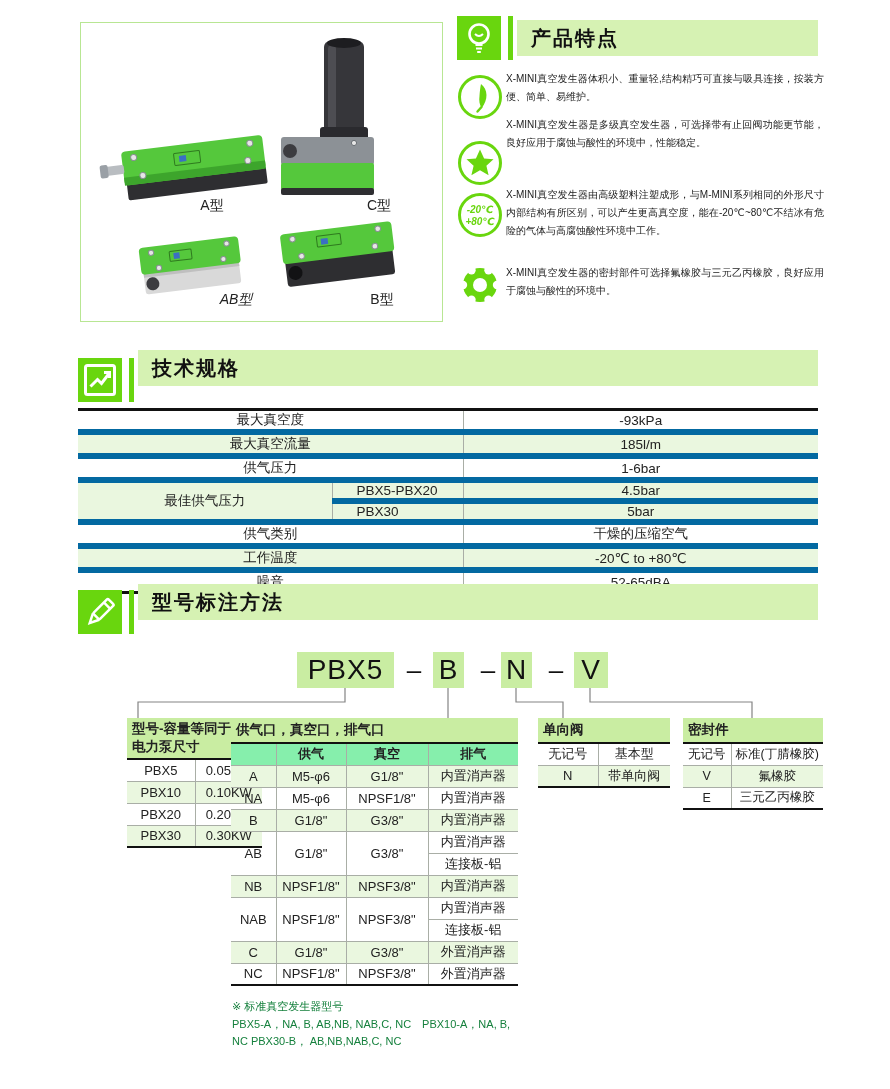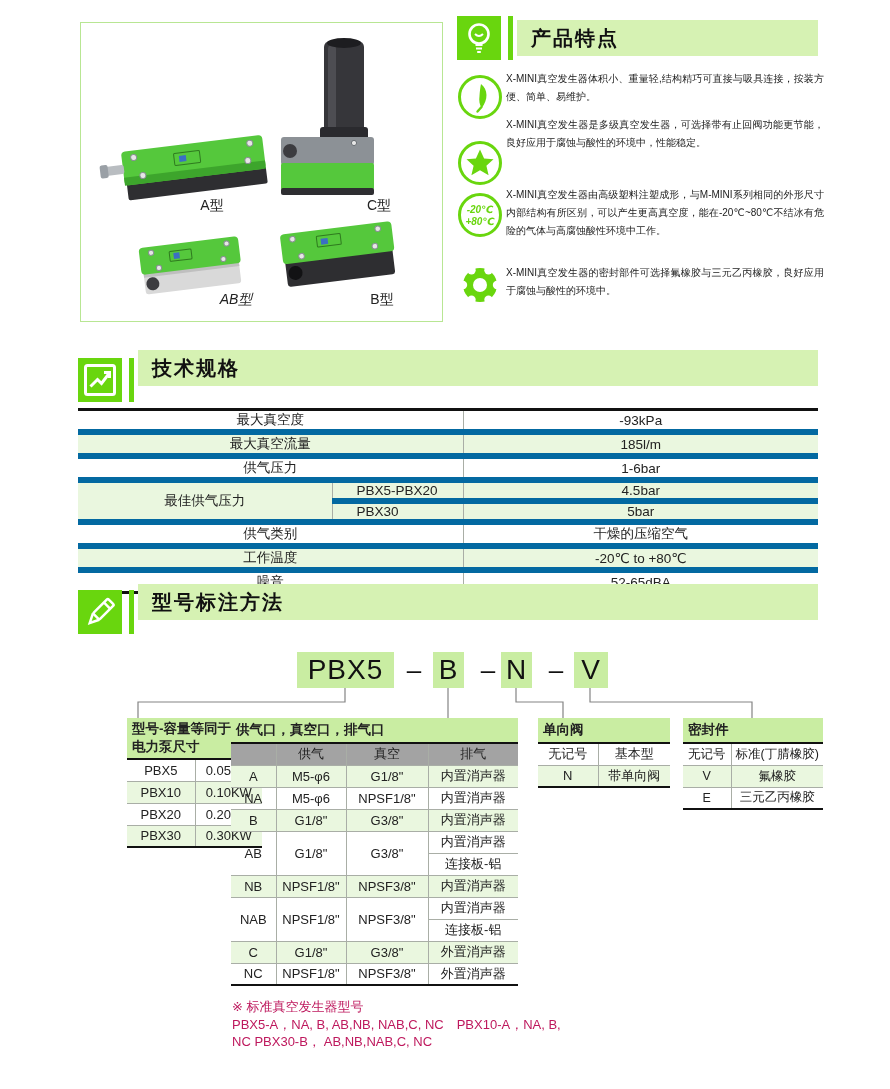--- a/index.html
+++ b/index.html
@@ -30,28 +30,28 @@
   table.spec td.lab { border-right:1px solid #a9aea6; }
   table.spec td.sub { border-right:1px solid #a9aea6; text-align:left; padding-left:24px; }
   tr.shade td { background:#eaf7df; }
 
   
   .mtab { position:absolute; border-collapse:collapse; table-layout:fixed; font-size:13px; color:#222; text-align:center; }
   .mtab td { border-bottom:1px solid #a9aea6; height:22px; padding:0 2px; }
   .mtab td.vline { border-right:1px solid #a9aea6; }
   .mtab tr.thead td { background:#c9eda2; border-bottom:2.5px solid #111; text-align:left; font-weight:bold; padding:2px 5px; height:25px; font-size:13.5px; }
   .mtab tr.last td { border-bottom:2.5px solid #111; }
-  .mtab td.colhdr { background:#a3a3a3; }
+  .mtab td.colhdr { background:#86efac;font-weight:bold; }
 
   
   .code-seg { position:absolute; top:652px; height:36px; background:#c9eda2; display:flex; align-items:center; justify-content:center;
               font-size:28px; color:#111; letter-spacing:1px; }
   .code-dash { position:absolute; top:652px; height:36px; width:14px; display:flex; align-items:center; justify-content:center; font-size:26px; color:#111; }
 
-  .note { position:absolute; left:232px; top:998px; width:330px; font-size:13px; line-height:17.5px; color:#be185d; }
+  .note { position:absolute; left:232px; top:998px; width:330px; font-size:11px; line-height:17.5px; color:#15803d; }
 
   svg { display:block; }
 </style>
 </head>
 <body>
 
 <div class="page">
 
   <div class="product-box">
     <svg width="361" height="298" viewBox="0 0 361 298">

